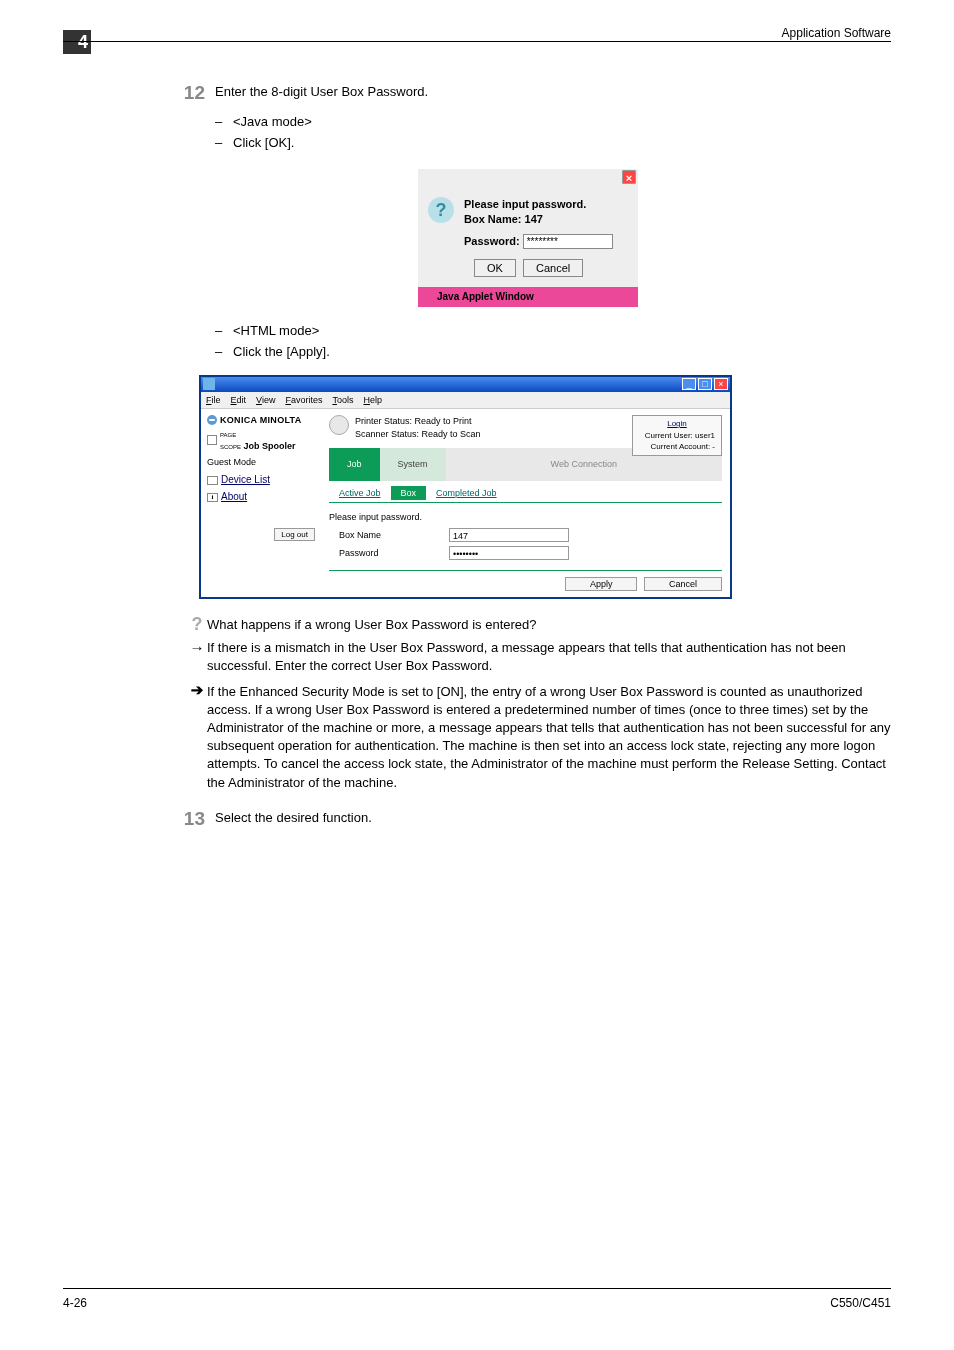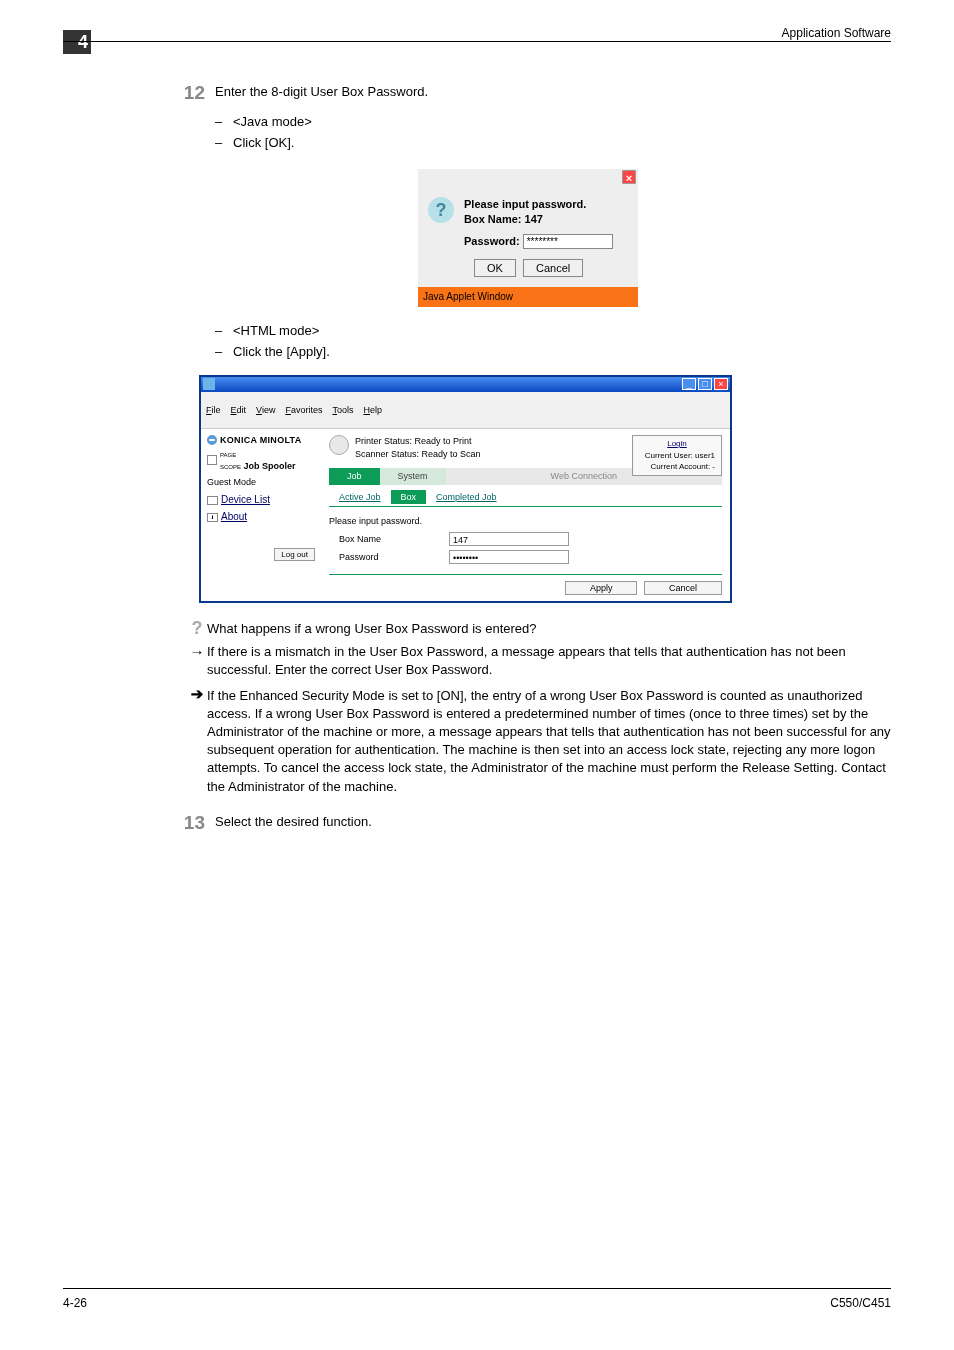--- a/index.html
+++ b/index.html
@@ -97,21 +97,21 @@
       flex-shrink: 0;
     }
     .jd-text b { font-weight: bold; display: block; }
     .jd-pw-row { margin-top: 6px; }
     .jd-pw-row input { width: 90px; font-size: 10px; border: 1px solid #888; padding: 1px 3px; background: #fff; }
     .jd-btns { margin-top: 10px; margin-left: 10px;}
     .jd-btns button {
       font-size: 11px; padding: 2px 12px;
       background: #f0f0f0; border: 1px solid #888; margin-right: 4px;
     }
-    .jd-status { background: #f97316; padding: 3px 5px; font-size: 10px; }
+    .jd-status { background: #ec4899; padding: 3px 19px; font-size: 10px; font-weight: bold; }
 
     
     .html-window {
       width: 533px;
       margin: 10px 0 16px 34px;
       border: 2px solid #08388c;
       font-family: Tahoma, sans-serif;
       font-size: 10px;
     }
     .hw-titlebar {
@@ -127,21 +127,21 @@
     .hw-tb-btn {
       width: 14px; height: 12px;
       border: 1px solid #fff;
       font-size: 9px; line-height: 10px; text-align: center;
       color: #fff;
     }
     .hw-tb-min { background: #4a8ef0; }
     .hw-tb-max { background: #4a8ef0; }
     .hw-tb-x { background: #f44; }
     .hw-menubar {
-      background: #f0f0f0; padding: 12px 5px; font-size: 9px;
+      background: #f0f0f0; padding: 2px 5px; font-size: 9px;
       display: flex; gap: 10px;
       border-bottom: 1px solid #ccc;
     }
     .hw-menubar span { text-decoration: underline; text-decoration-color: transparent; }
     .hw-menubar span::first-letter { text-decoration: underline; }
     .hw-body { display: flex; background: #fff; }
 
     .hw-sidebar { width: 120px; padding: 5px 6px; border-right: 0; font-size: 9px; }
     .brand-line { display: flex; align-items: center; gap: 3px; margin-bottom: 1px; }
     .brand-dot { width: 10px; height: 10px; background: #5a9bd4; border-radius: 50%; flex-shrink: 0; position: relative; }
@@ -167,21 +167,21 @@
     }
     .status-text { font-size: 9px; }
     .right-box {
       position: absolute; top: 6px; right: 8px;
       border: 1px solid #999; background: #f8f8f8;
       padding: 2px 6px; font-size: 8px; text-align: right; min-width: 90px;
     }
     .right-box .login-link { color: #006; text-decoration: underline; text-align: center; display: block; margin-bottom: 1px; }
 
     .tabs1 { display: flex; margin-top: 8px; }
-    .tab1 { padding: 2px 18px; font-size: 9px; text-align: center; }
+    .tab1 { padding: 10px 18px; font-size: 9px; text-align: center; }
     .tab1-active { background: #0c9c58; color: #fff; }
     .tab1-in { background: #d4e8dc; color: #444; }
     .tab1-third { background: #e8e8e8; color: #888; flex: 1; }
 
     .tabs2 { display: flex; margin-top: 5px; }
     .tab2 { padding: 1px 10px; font-size: 9px; }
     .tab2-link { color: #066; text-decoration: underline; }
     .tab2-active { background: #0c9c58; color: #fff; }
 
     .form-area { border-top: 1px solid #0c9c58; margin-top: 2px; padding-top: 8px; }

